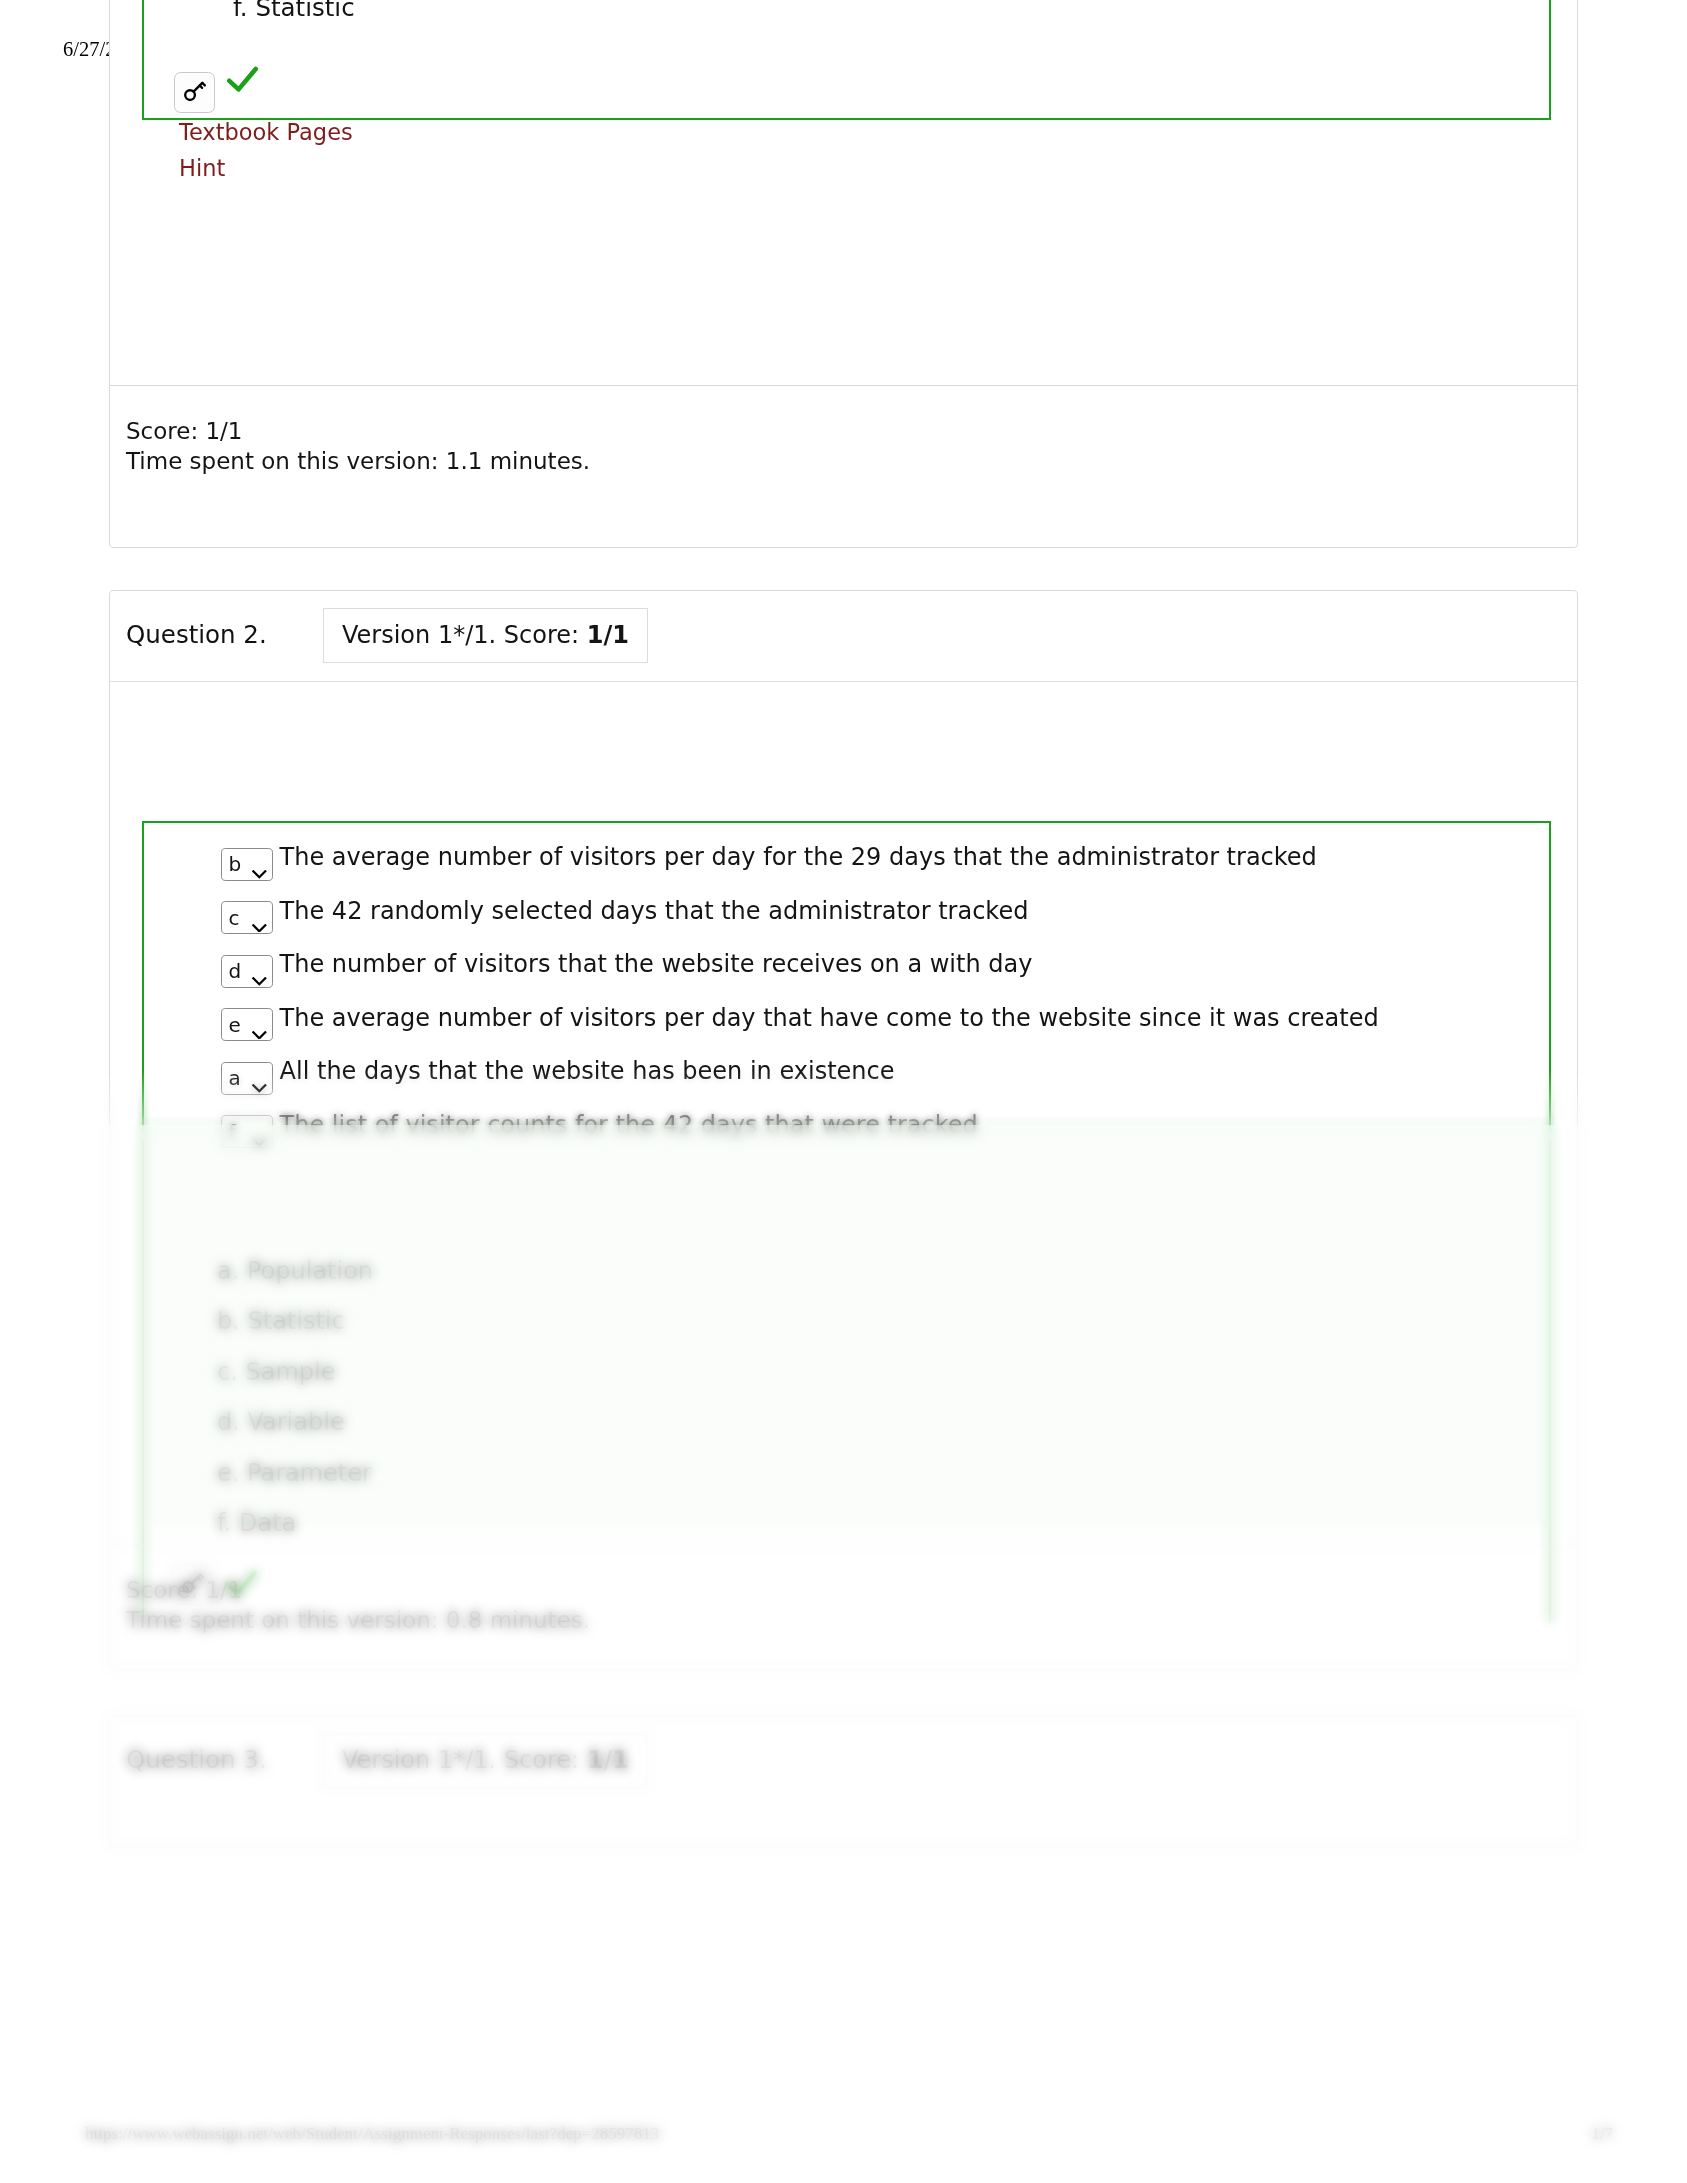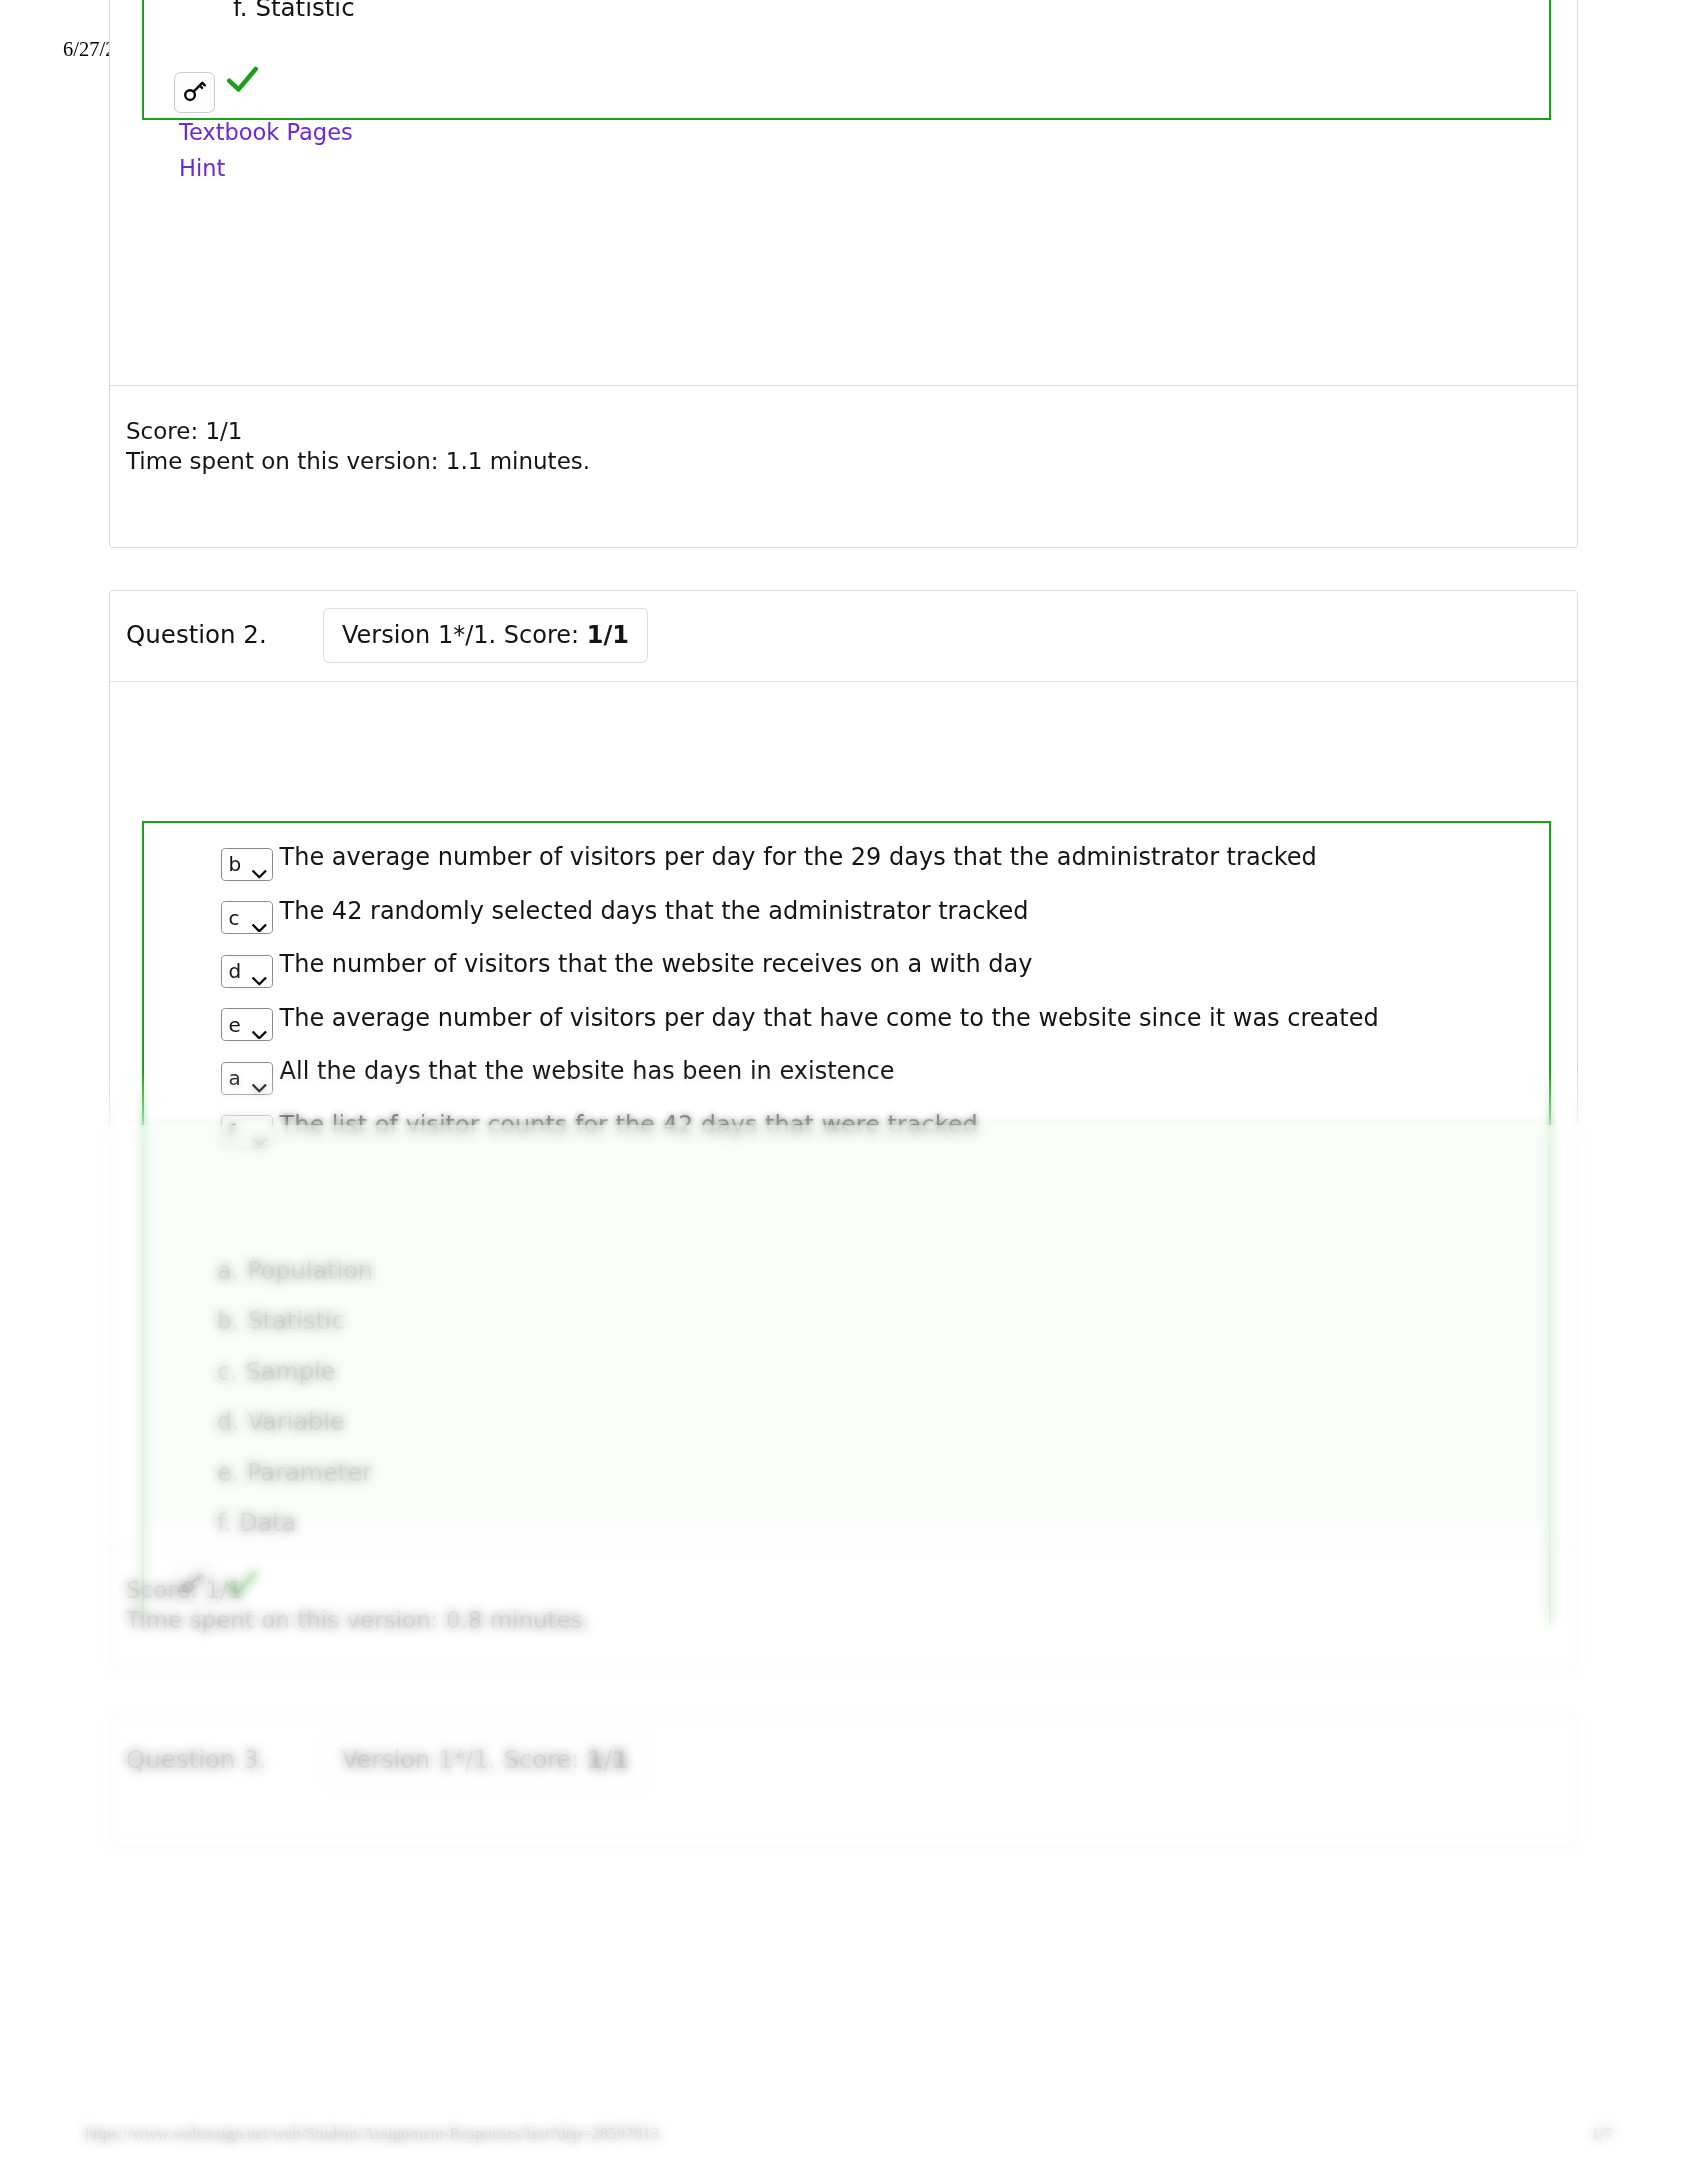--- a/index.html
+++ b/index.html
@@ -110,21 +110,21 @@
   }
 
   .links-area {
     position: absolute;
     left: 69px;
     top: 198px;
   }
   .doc-link {
     display: block;
     font-size: 22.5px;
-    color: #6d28d9;
+    color: #7f1d1d;
     margin-bottom: 10px;
     text-decoration: none;
     white-space: nowrap;
   }
 
   .score-sep {
     position: absolute;
     left: 0;
     top: 464px;
     width: 100%;
@@ -162,21 +162,21 @@
     color: #111;
     white-space: nowrap;
   }
   .version-box {
     position: absolute;
     left: 213px;
     top: 16.5px;
     padding: 12.6px 18px;
     box-sizing: border-box;
     border: 1.3px solid #dcdcdc;
-    border-radius: 6px;
+    border-radius: 0;
     background: #fff;
     font-size: 24px;
     color: #141414;
     white-space: nowrap;
   }
   .version-box b { font-weight: bold; }
 
   .q-prompt {
     position: absolute;
     left: 32px;

